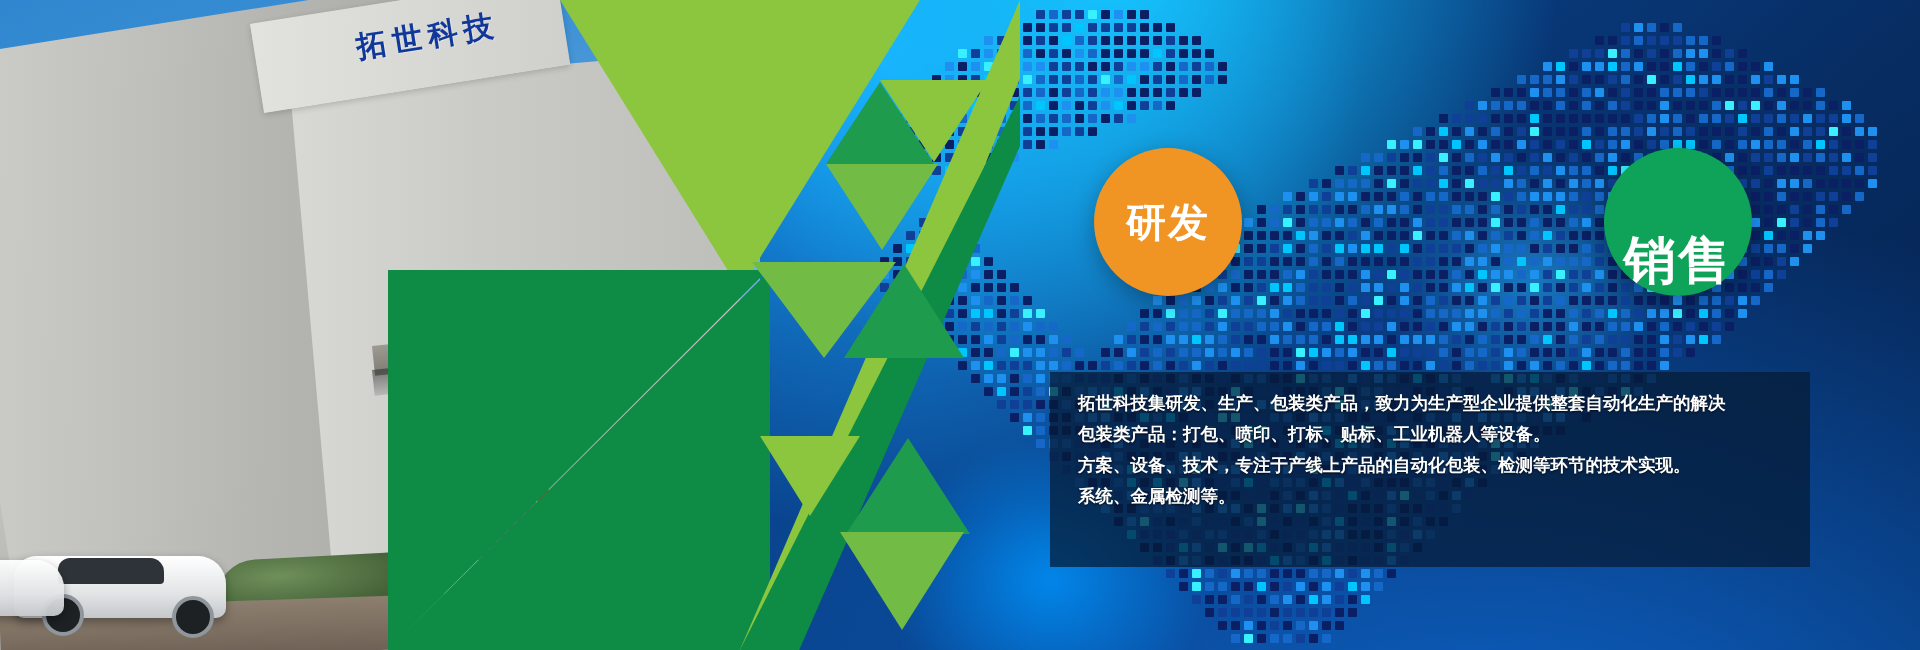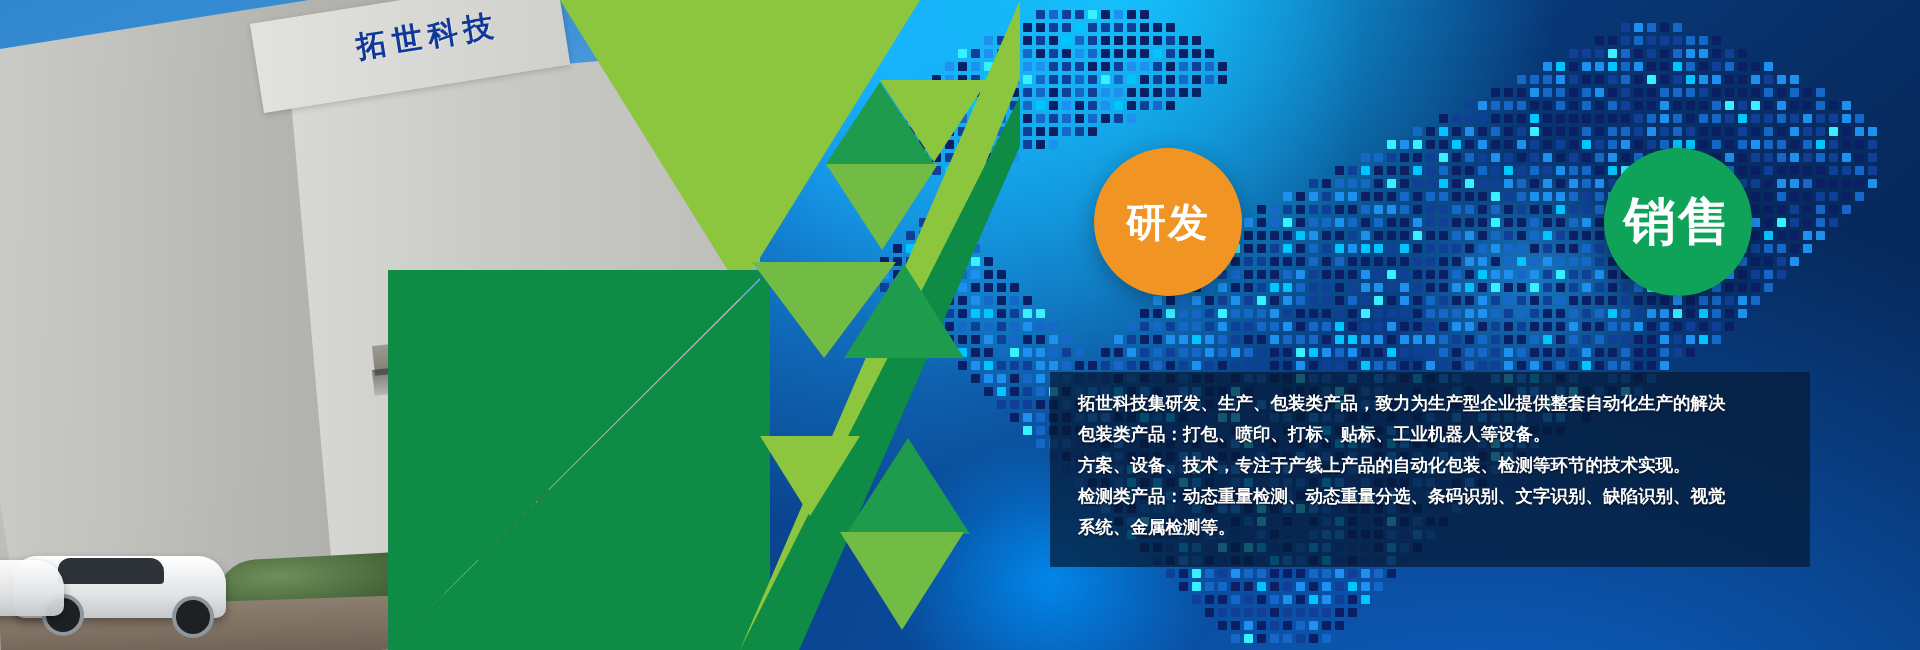--- a/index.html
+++ b/index.html
@@ -2134,26 +2134,25 @@
   <div class="tri" style="left:826px;top:164px;border-left:56px solid transparent;border-right:56px solid transparent;border-top:86px solid #72BB44;"></div>
   <div class="tri" style="left:752px;top:262px;border-left:72px solid transparent;border-right:72px solid transparent;border-top:96px solid #72BB44;"></div>
   <div class="tri" style="left:844px;top:264px;border-left:60px solid transparent;border-right:60px solid transparent;border-bottom:94px solid #1F9B4E;"></div>
   <div class="tri" style="left:846px;top:438px;border-left:62px solid transparent;border-right:62px solid transparent;border-bottom:96px solid #1F9B4E;"></div>
   <div class="tri" style="left:840px;top:532px;border-left:62px solid transparent;border-right:62px solid transparent;border-top:98px solid #72BB44;"></div>
   <div class="tri" style="left:760px;top:436px;border-left:50px solid transparent;border-right:50px solid transparent;border-top:80px solid #8CC63E;"></div>
 
   <div class="badge" style="left:1094px;top:148px;width:148px;height:148px;background:#F09423;font-size:40px;">
     <span>研发</span>
   </div>
-  <div class="badge" style="left:1604px;top:148px;width:148px;height:148px;background:#0FA359;font-size:52px;">
+  <div class="badge" style="left:1604px;top:148px;width:148px;height:148px;background:#0FA359;font-size:52px;align-items:flex-end;">
     <span>销售</span>
   </div>
 
   <div class="panel"></div>
   <div class="panel-copy">
     <p>拓世科技集研发、生产、包装类产品，致力为生产型企业提供整套自动化生产的解决</p>
     <p>包装类产品：打包、喷印、打标、贴标、工业机器人等设备。</p>
     <p>方案、设备、技术，专注于产线上产品的自动化包装、检测等环节的技术实现。</p>
-    <p>检测类产品：动态重量检测、动态重量分选、条码识别、文字识别、缺陷识别、视觉</p>
     <p>系统、金属检测等。</p>
   </div>
 
 </div>
 
 </body></html>

